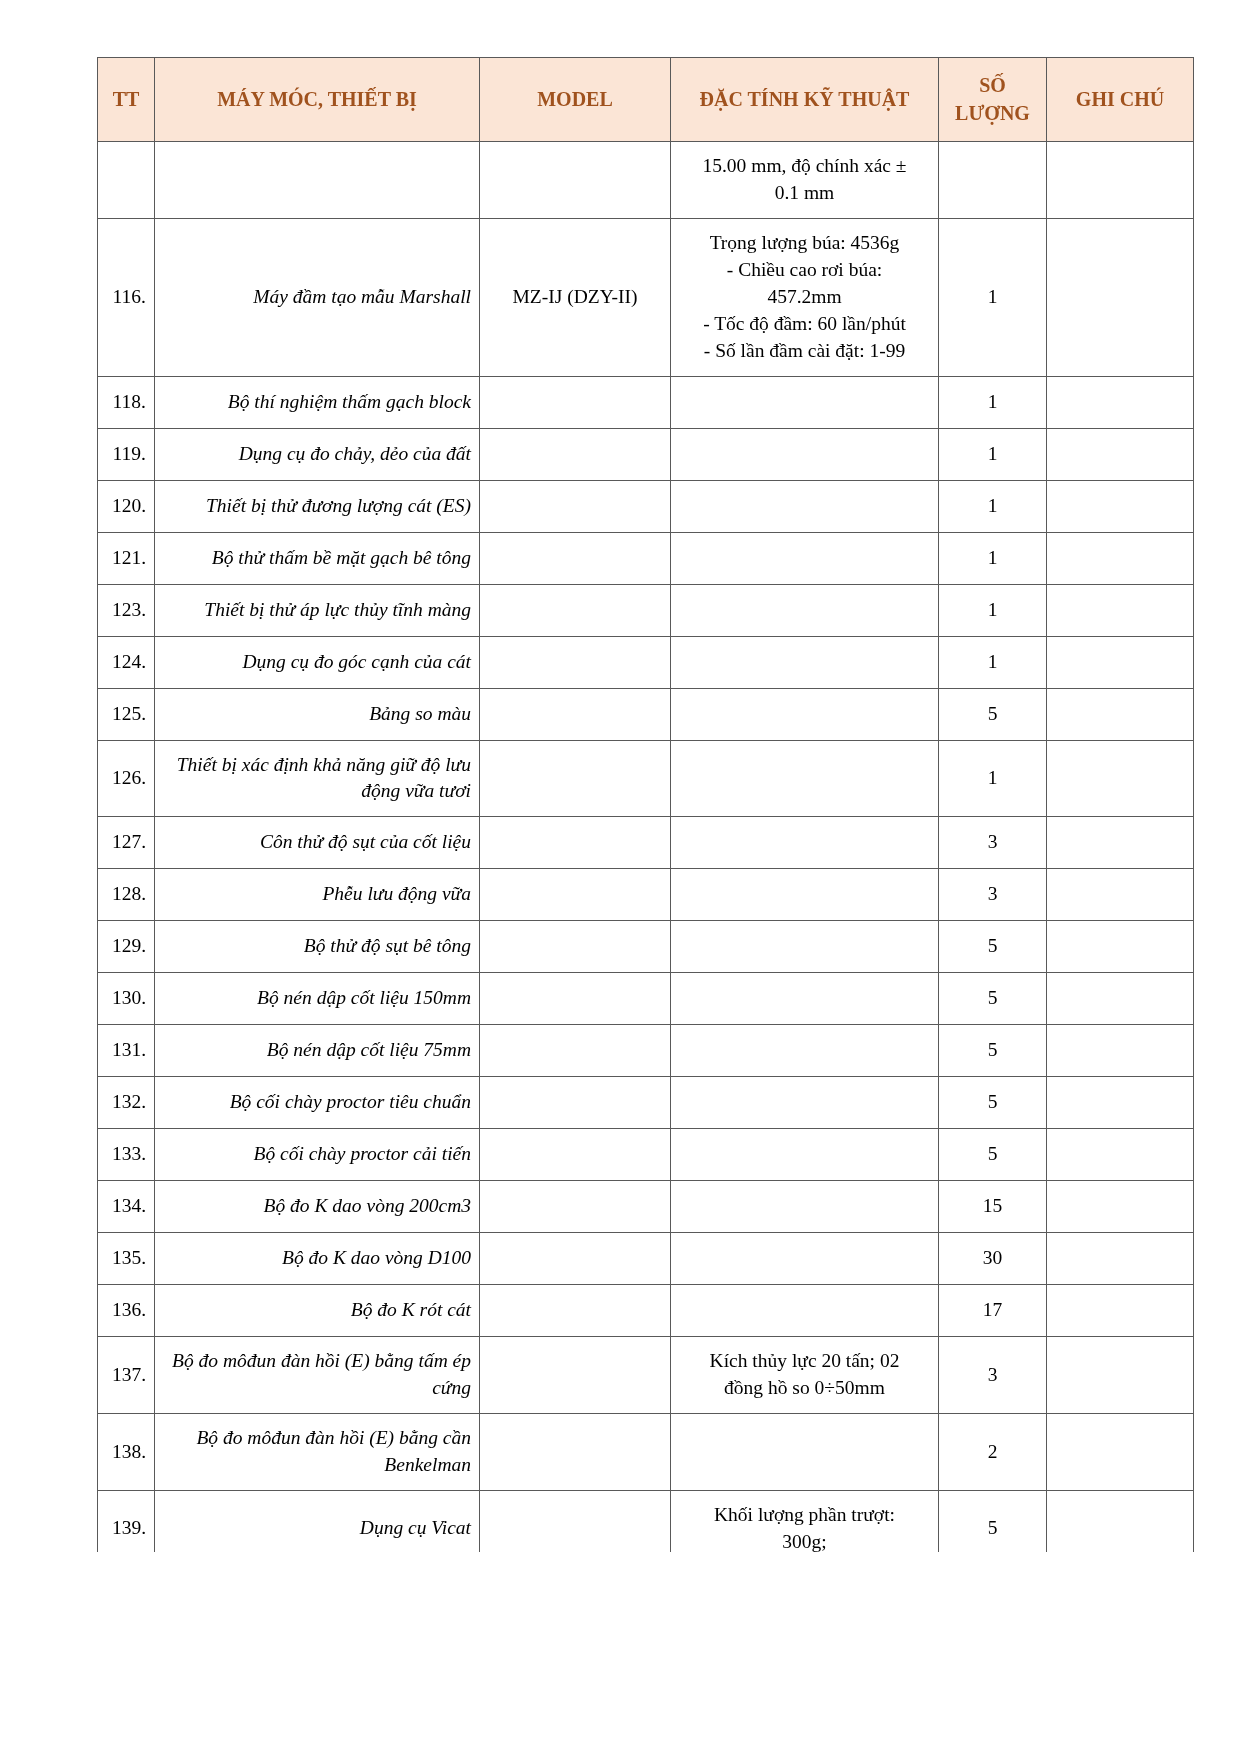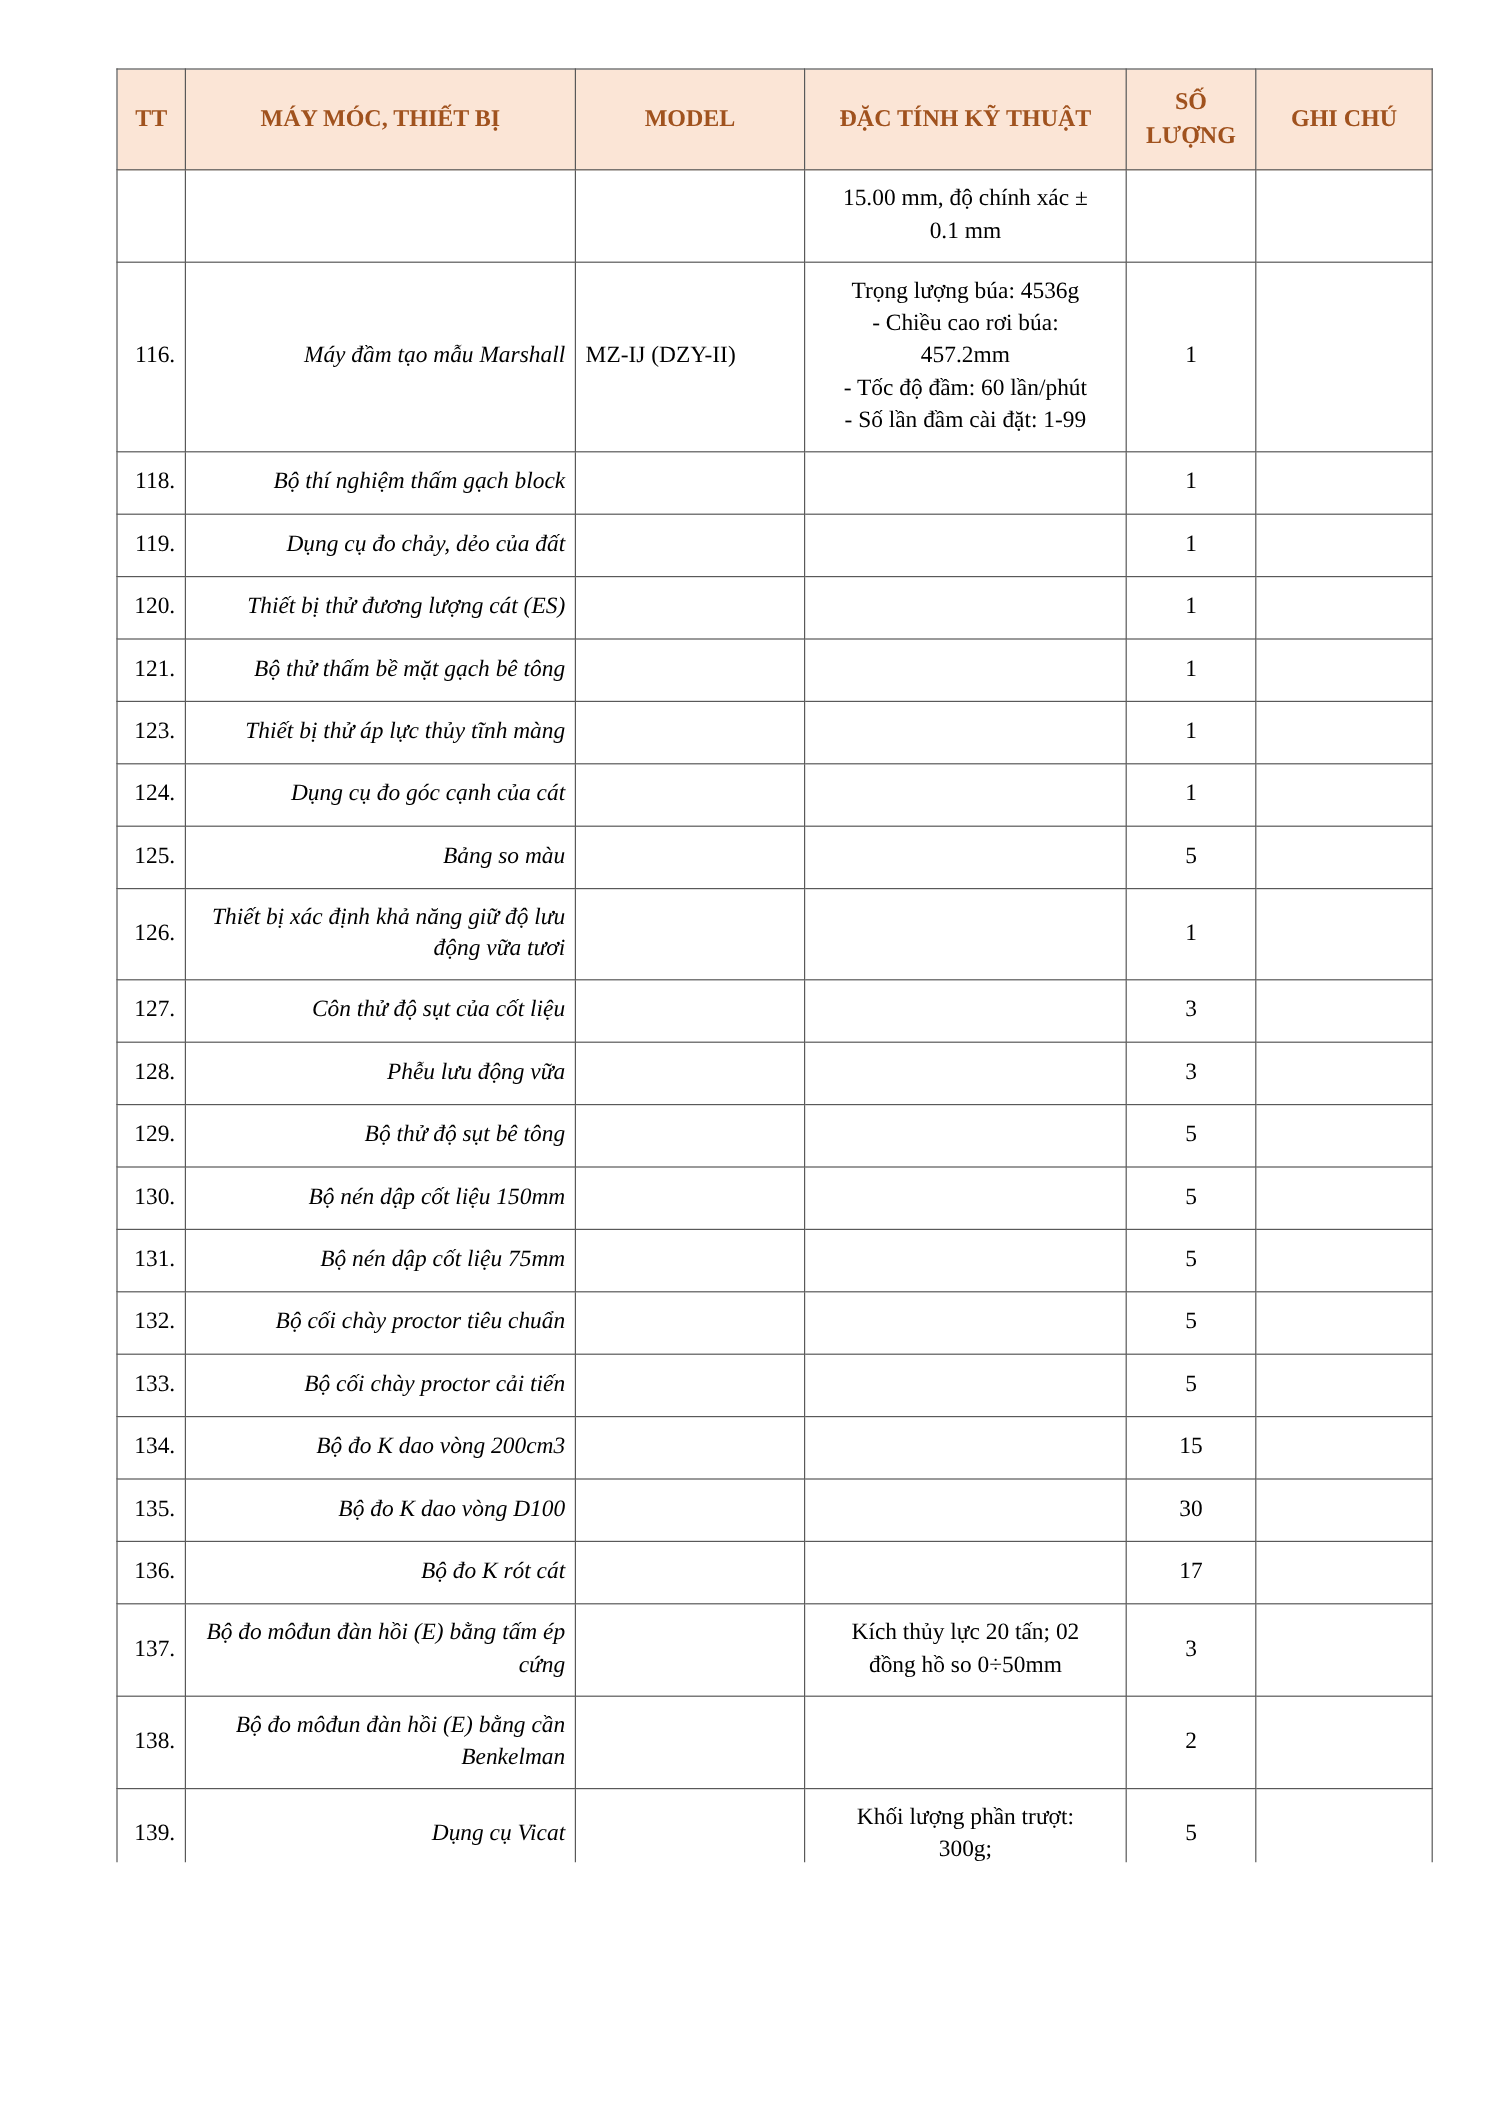--- a/index.html
+++ b/index.html
@@ -44,21 +44,21 @@
     background: #FBE5D6;
     color: #A0521E;
     font-weight: bold;
     font-size: 20px;
     text-align: center;
     padding: 14px 6px;
     height: 38px;
   }
   td.col-tt   { text-align: right; padding-left: 4px; padding-right: 4px; margin-top: 12px; }
   td.col-name { text-align: right; padding-left: 11px; padding-right: 10px; font-style: italic; }
-  td.col-model{ }
+  td.col-model{ text-align: center; }
   td.col-spec { text-align: center; white-space: pre-line; }
   td.col-qty  { text-align: center; }
   td.col-note { text-align: center; }
   tr.data-row { height: 52px; }
 
   .page-footer {
     position: absolute;
     top: 1680px;
     right: 59px;
     font-size: 14px;

